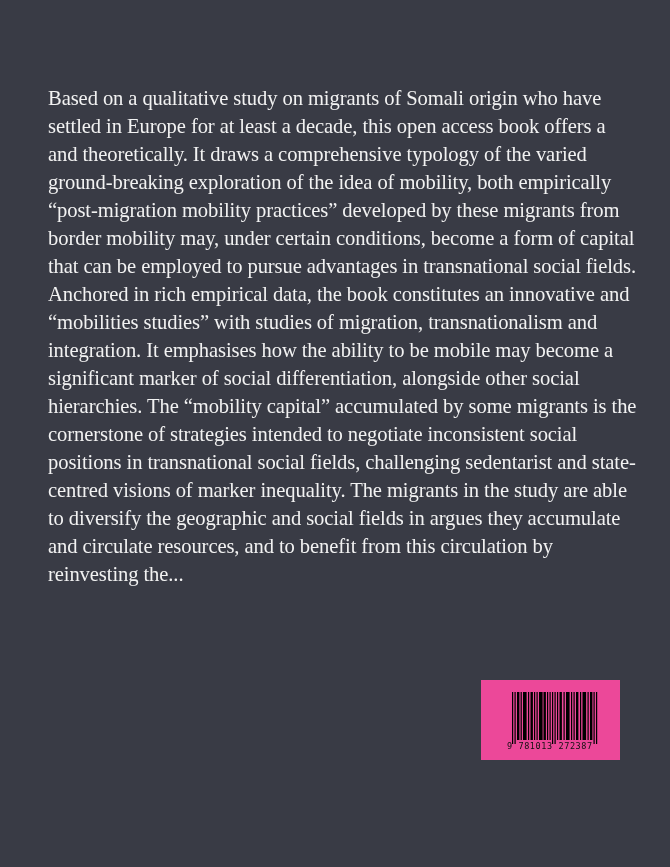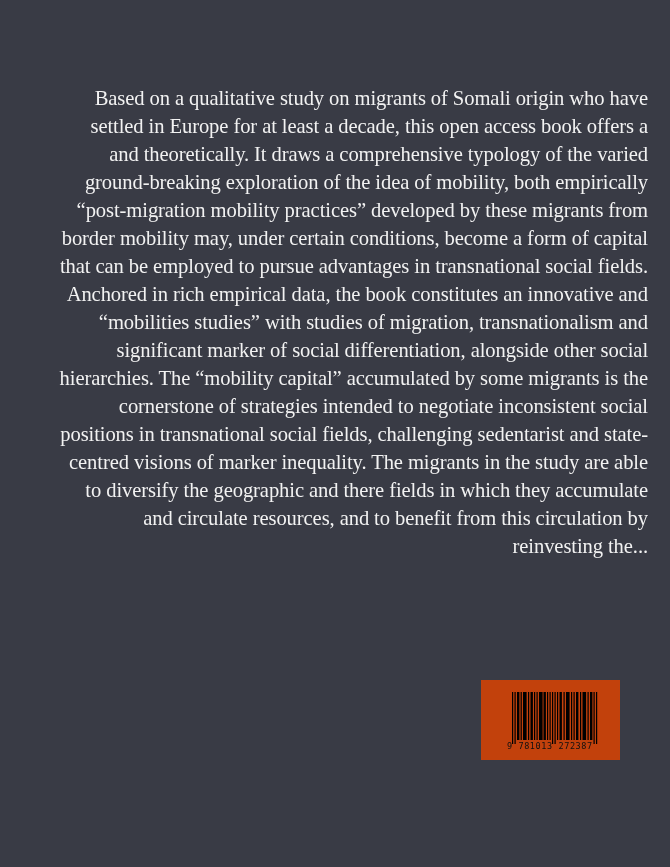--- a/index.html
+++ b/index.html
@@ -23,33 +23,32 @@
       position: absolute;
       left: 48px;
       top: 84px;
       width: 600px;
       margin: 0;
       color: #f2f2f2;
       font-family: "Liberation Serif", serif;
       font-size: 20.6px;
       line-height: 28px;
       letter-spacing: -0.1px;
-      text-align: right;
     }
     .blurb .line {
       display: block;
       white-space: nowrap;
     }
     .barcode-box {
       position: absolute;
       left: 481px;
       top: 680px;
       width: 139px;
       height: 80px;
-      background: #c2410c;
+      background: #ec4899;
     }
     .barcode-svg {
       position: absolute;
       left: 0;
       top: 0;
     }
     .barcode-digits {
       position: absolute;
       left: 26px;
       top: 61px;
@@ -68,26 +67,27 @@
   <p class="blurb">
     <span class="line">Based on a qualitative study on migrants of Somali origin who have</span>
     <span class="line">settled in Europe for at least a decade, this open access book offers a</span>
     <span class="line">and theoretically. It draws a comprehensive typology of the varied</span>
     <span class="line">ground-breaking exploration of the idea of mobility, both empirically</span>
     <span class="line">“post-migration mobility practices” developed by these migrants from</span>
     <span class="line">border mobility may, under certain conditions, become a form of capital</span>
     <span class="line">that can be employed to pursue advantages in transnational social fields.</span>
     <span class="line">Anchored in rich empirical data, the book constitutes an innovative and</span>
     <span class="line">“mobilities studies” with studies of migration, transnationalism and</span>
+    <span class="line">integration. It emphasises how the ability to be mobile may become a</span>
     <span class="line">significant marker of social differentiation, alongside other social</span>
     <span class="line">hierarchies. The “mobility capital” accumulated by some migrants is the</span>
     <span class="line">cornerstone of strategies intended to negotiate inconsistent social</span>
     <span class="line">positions in transnational social fields, challenging sedentarist and state-</span>
     <span class="line">centred visions of marker inequality. The migrants in the study are able</span>
-    <span class="line">to diversify the geographic and there fields in which they accumulate</span>
+    <span class="line">to diversify the geographic and social fields in argues they accumulate</span>
     <span class="line">and circulate resources, and to benefit from this circulation by</span>
     <span class="line">reinvesting the...</span>
   </p>
 
   <div class="barcode-box">
     <svg class="barcode-svg" width="139" height="80" viewBox="0 0 139 80">
       <g fill="#000">
 
         <rect x="31" y="12" width="1.2" height="52"></rect>
         <rect x="33.5" y="12" width="1.2" height="52"></rect>

